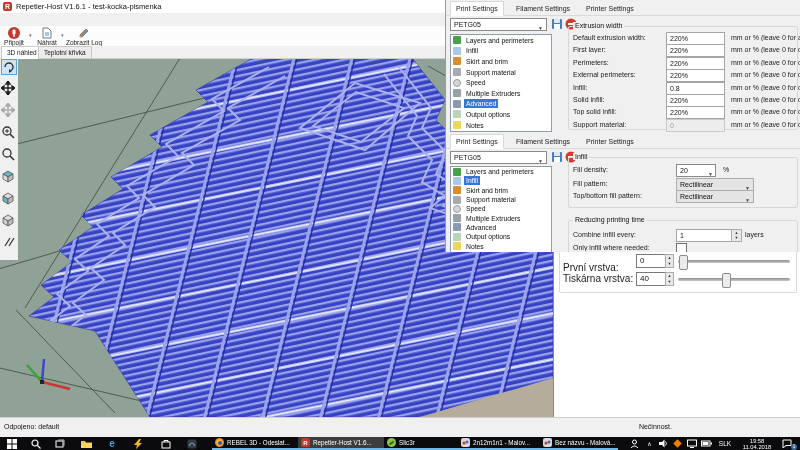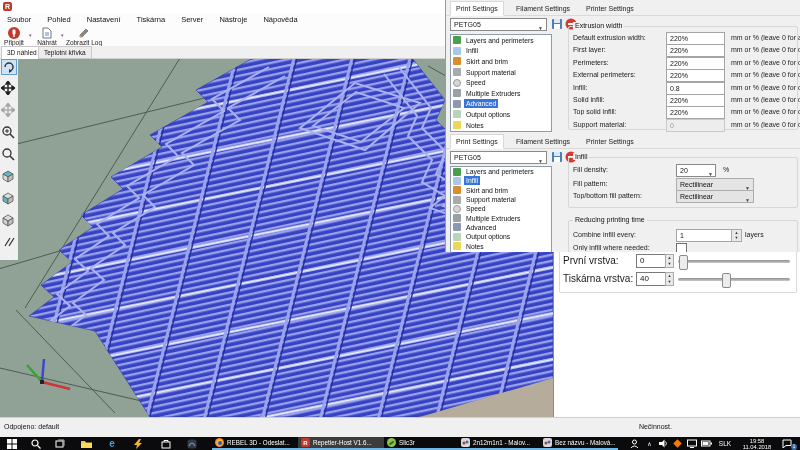--- a/index.html
+++ b/index.html
@@ -243,29 +243,21 @@
     <div class="glb" style="top:177px;">
       <svg width="14" height="14" stroke="#333" stroke-width="1.2">
           <line x1="4" y1="11" x2="9" y2="3"></line>
           <line x1="8" y1="11" x2="13" y2="3"></line>
         </svg>
     </div>
   </div>
 
   <div id="titlebar" class="abs nw">
     <div id="appicon" class="abs">R</div>
-  </div>
-  <div id="menubar" class="abs nw">
-    <span class="mi">Soubor</span>
-    <span class="mi">Pohled</span>
-    <span class="mi">Nastavení</span>
-    <span class="mi">Tiskárna</span>
-    <span class="mi">Server</span>
-    <span class="mi">Nástroje</span>
-    <span class="mi">Nápověda</span>
+    <span class="abs" style="left:16px;">Repetier-Host V1.6.1 - test-kocka-pismenka</span>
   </div>
   <div id="toolbar" class="abs">
     <div class="tbtn" style="left:0;width:28px;">
       <svg class="ticon" width="12" height="12">
           <circle cx="6" cy="6" r="6" fill="#c0392b"></circle>
           <rect x="4.5" y="2.5" width="3" height="5" rx="1" fill="#fff"></rect>
           <line x1="6" y1="7" x2="6" y2="10" stroke="#fff" stroke-width="1.4"></line>
         </svg>
       <span>Připojit</span>
     </div>
@@ -458,21 +450,21 @@
     <div class="flabel nw" style="left:127px;top:98px;width:100px;">Combine infill every:</div>
     <div class="tf" style="left:230px;top:96px;width:52px;">1</div>
     <div class="spinbtns" style="left:285px;top:96px;height:11px;">▲<br>▼</div>
     <div class="unit" style="left:299px;top:98px;">layers</div>
     <div class="flabel nw" style="left:127px;top:111px;width:100px;">Only infill where needed:</div>
     <div class="cb" style="left:230px;top:110px;"></div>
   </div>
 
   <div id="reppanel" class="abs">
     <div class="abs" style="left:5px;top:0;width:236px;height:40px;border:1px solid #d9d9d9;border-top:none;border-radius:0 0 2px 2px;"></div>
-    <div class="lr-label" style="left:9px;top:3px;">První vrstva:</div>
+    <div class="lr-label" style="left:9px;top:10px;">První vrstva:</div>
     <div class="lr-spin" style="left:82px;top:2px;">0</div>
     <div class="lr-spinb" style="left:111px;top:2px;">▲<br>▼</div>
     <div class="track" style="left:124px;top:8px;width:112px;">
       <div class="handle" style="left:1px;"></div>
     </div>
     <div class="lr-label" style="left:9px;top:21px;">Tiskárna vrstva:</div>
     <div class="lr-spin" style="left:82px;top:20px;">40</div>
     <div class="lr-spinb" style="left:111px;top:20px;">▲<br>▼</div>
     <div class="track" style="left:124px;top:26px;width:112px;">
       <div class="handle" style="left:44px;"></div>

